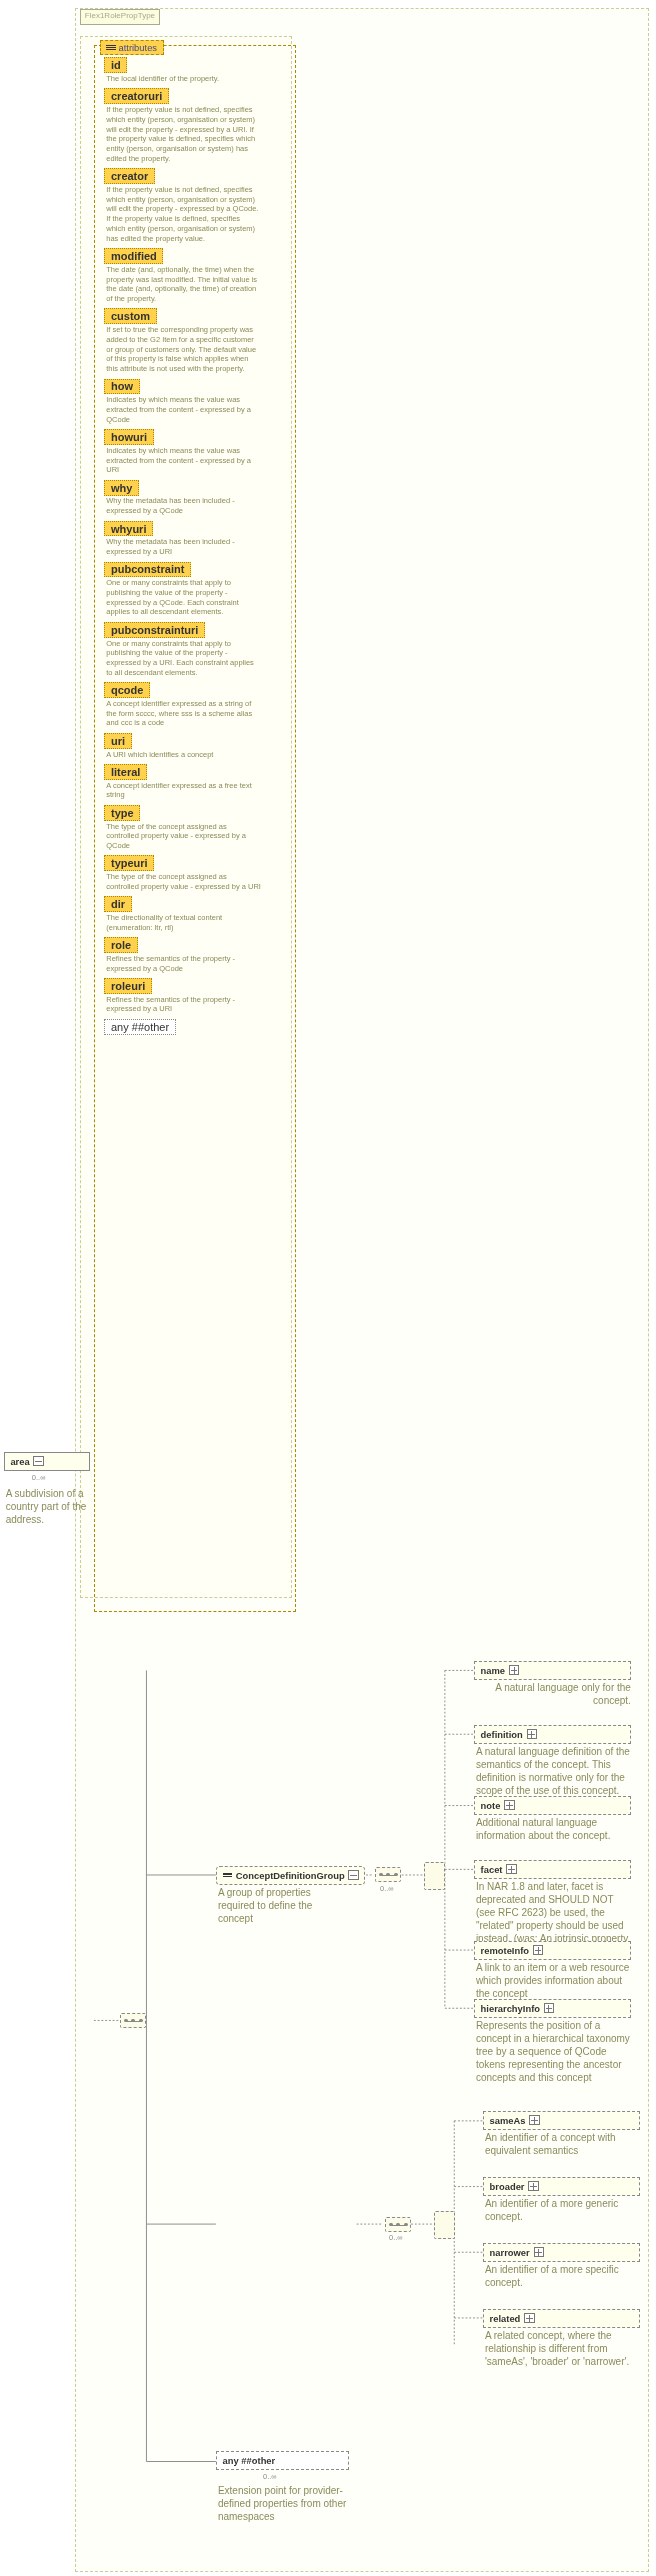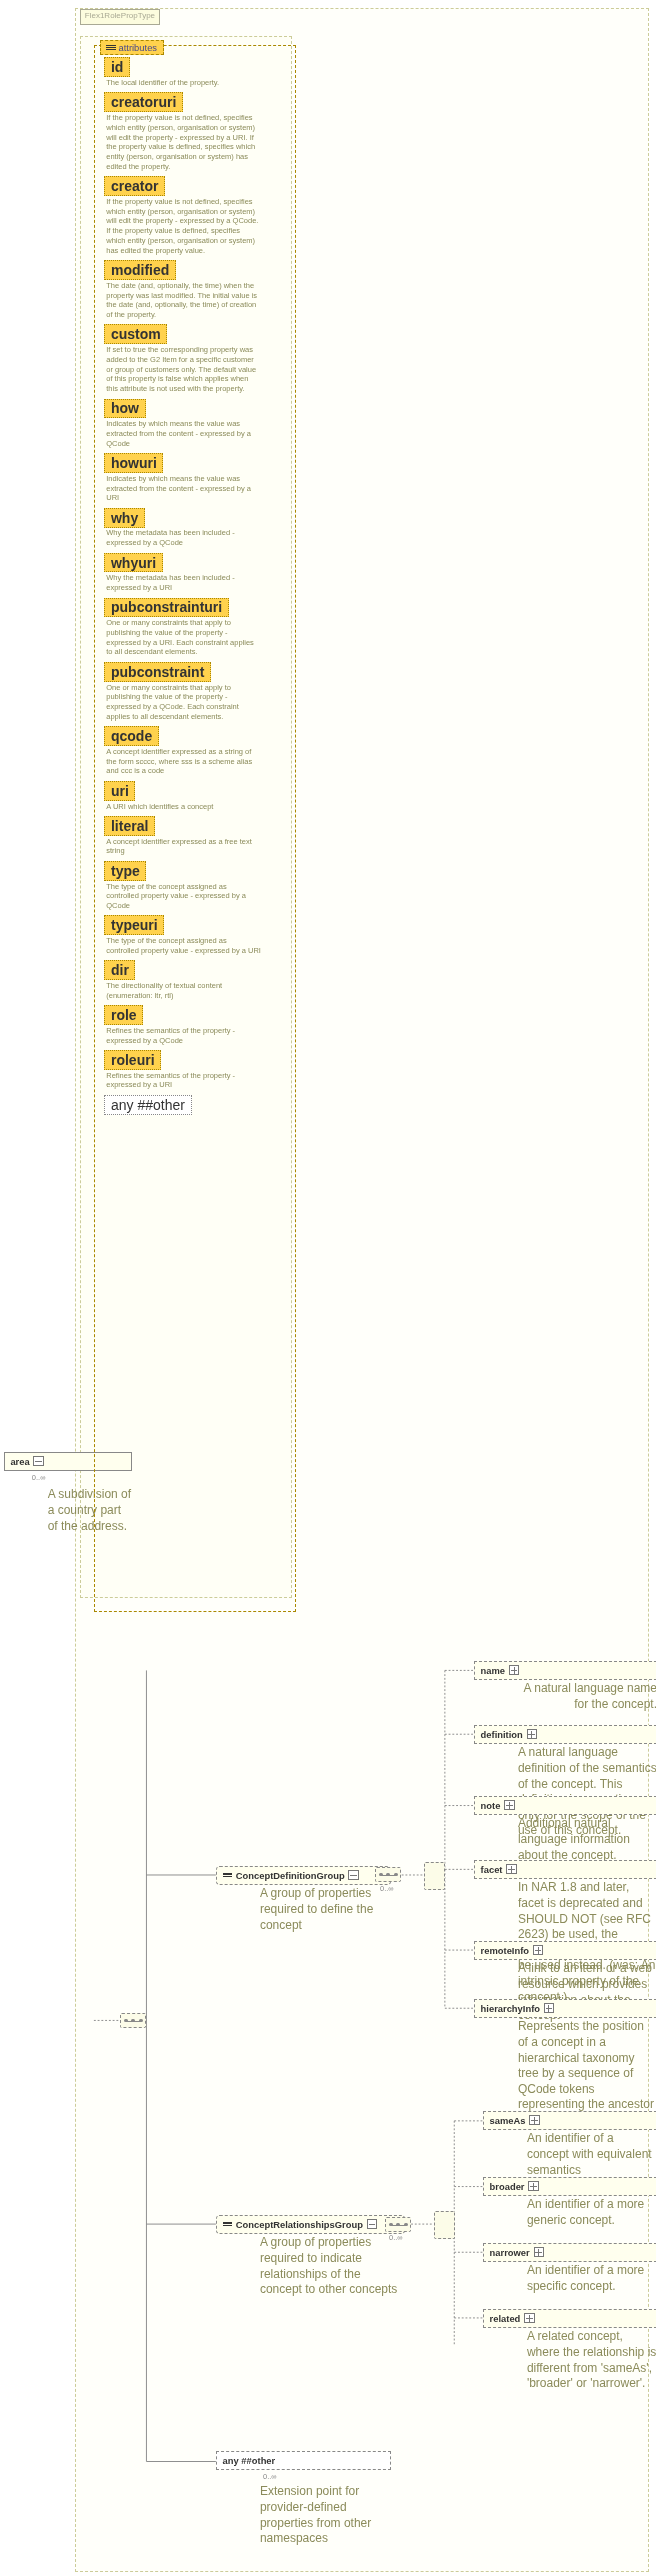--- a/index.html
+++ b/index.html
@@ -67,26 +67,25 @@
   }
   .choice-box {
     position: absolute;
     width: 19px; height: 26px;
     border: 0.9px dashed #888;
     background: #FCFCE8;
     border-radius: 1.9px;
   }
 
   .desc {
-    font-size: 12px;
+    font-size: 10px;
     color: #8B8B5A;
     padding: 1.9px 0 0 1.9px;
     max-width: 150px;
     line-height: 1.3;
-    margin-left: 42px;
   }
   .card { font-size: 7.5px; color: #888; position: absolute; }
 
   .attr-stack {
     position: absolute;
     width: 183px;
     border-left: 0.9px dashed #aa8800;
     border-top: 0.9px dashed #aa8800;
     border-right: 0.9px dashed #aa8800;
     padding: 11.3px 7.5px 5.6px 9.4px;
@@ -99,21 +98,21 @@
     font-size: 9.4px;
     padding: 0.9px 5.6px;
     display: flex; align-items: center; gap: 2.8px;
   }
   .attr-item { margin: 0 0 4.7px 0; }
   .attr-item .lbl {
     display: inline-block;
     border: 1.9px dotted #aa8800;
     background: #FFD24D;
     padding: 0.9px 5.6px;
-    font-size: 14px;
+    font-size: 11px;
     font-weight: bold;
     color: #333;
   }
   .attr-item .de { font-size: 7.5px; color: #8B8B5A; padding: 0.9px 1.9px 0 1.9px; line-height: 1.3; max-width: 155px; }
 
   .plus {
     width: 8.4px; height: 8.4px; border: 0.9px solid #777; background: #fff;
     position: relative; flex-shrink: 0;
   }
   .plus::before { content:''; position:absolute; left:0.9px; right:0.9px; top:50%; height:0.9px; background:#777; margin-top:-0.5px; }
@@ -206,24 +205,24 @@
         <div class="attr-item"><span class="lbl">custom</span>
                  <div class="de">If set to true the corresponding property was added to the G2 Item for a specific customer or group of customers only. The default value of this property is false which applies when this attribute is not used with the property.</div></div>
         <div class="attr-item"><span class="lbl">how</span>
                  <div class="de">Indicates by which means the value was extracted from the content - expressed by a QCode</div></div>
         <div class="attr-item"><span class="lbl">howuri</span>
                  <div class="de">Indicates by which means the value was extracted from the content - expressed by a URI</div></div>
         <div class="attr-item"><span class="lbl">why</span>
                  <div class="de">Why the metadata has been included - expressed by a QCode</div></div>
         <div class="attr-item"><span class="lbl">whyuri</span>
                  <div class="de">Why the metadata has been included - expressed by a URI</div></div>
+        <div class="attr-item"><span class="lbl">pubconstraint</span>
+                 <div class="de">One or many constraints that apply to publishing the value of the property - expressed by a QCode. Each constraint applies to all descendant elements.</div></div>
         <div class="attr-item"><span class="lbl">pubconstrainturi</span>
                  <div class="de">One or many constraints that apply to publishing the value of the property - expressed by a URI. Each constraint applies to all descendant elements.</div></div>
-        <div class="attr-item"><span class="lbl">pubconstraint</span>
-                 <div class="de">One or many constraints that apply to publishing the value of the property - expressed by a QCode. Each constraint applies to all descendant elements.</div></div>
         <div class="attr-item"><span class="lbl">qcode</span>
                  <div class="de">A concept identifier expressed as a string of the form scccc, where sss is a scheme alias and ccc is a code</div></div>
         <div class="attr-item"><span class="lbl">uri</span>
                  <div class="de">A URI which identifies a concept</div></div>
         <div class="attr-item"><span class="lbl">literal</span>
                  <div class="de">A concept identifier expressed as a free text string</div></div>
         <div class="attr-item"><span class="lbl">type</span>
                  <div class="de">The type of the concept assigned as controlled property value - expressed by a QCode</div></div>
         <div class="attr-item"><span class="lbl">typeuri</span>
                  <div class="de">The type of the concept assigned as controlled property value - expressed by a URI</div></div>
@@ -262,21 +261,21 @@
     </div>
   <div class="card" style="left:380px; top:1884px;">0..∞</div>
   <div class="choice-box" style="left:424px; top:1862px;"></div>
 
   <div id="cdg-children">
       <div class="node" style="left: 474px; top: 1661px; text-align: right;">
         <div class="node-box dashed">
                    <span>name</span>
                    <span class="plus"></span>
                  </div>
-                 <div class="desc" style="max-width:155px;">A natural language name for the concept.</div>
+                 <div class="desc" style="max-width:155px;">A natural language only for the concept.</div>
       </div>
       <div class="node" style="left: 474px; top: 1725px;">
         <div class="node-box dashed">
                    <span>definition</span>
                    <span class="plus"></span>
                  </div>
                  <div class="desc" style="max-width:155px;">A natural language definition of the semantics of the concept. This definition is normative only for the scope of the use of this concept.</div>
       </div>
       <div class="node" style="left: 474px; top: 1796px;">
         <div class="node-box dashed">
@@ -301,32 +300,20 @@
       </div>
       <div class="node" style="left: 474px; top: 1999px;">
         <div class="node-box dashed">
                    <span>hierarchyInfo</span>
                    <span class="plus"></span>
                  </div>
                  <div class="desc" style="max-width:155px;">Represents the position of a concept in a hierarchical taxonomy tree by a sequence of QCode tokens representing the ancestor concepts and this concept</div>
       </div>
     </div>
 
-  <div class="node" style="left:216px; top:2215px;">
-    <div class="node-box dashed" style="border-radius:3.8px;">
-      <span class="tiny-bars">
-          <i></i>
-          <i></i>
-          <i></i>
-        </span>
-      <span>ConceptRelationshipsGroup</span>
-      <span class="plus minus"></span>
-    </div>
-    <div class="desc" style="max-width:145px;">A group of properties required to indicate relationships of the concept to other concepts</div>
-  </div>
   <div class="seq-box dashed" style="left:385px; top:2217px;">
       <div class="line"></div>
       <div class="mid"></div>
     </div>
   <div class="card" style="left:389px; top:2233px;">0..∞</div>
   <div class="choice-box" style="left:434px; top:2211px;"></div>
 
   <div id="crg-children">
       <div class="node" style="left: 483px; top: 2111px;">
         <div class="node-box dashed">

